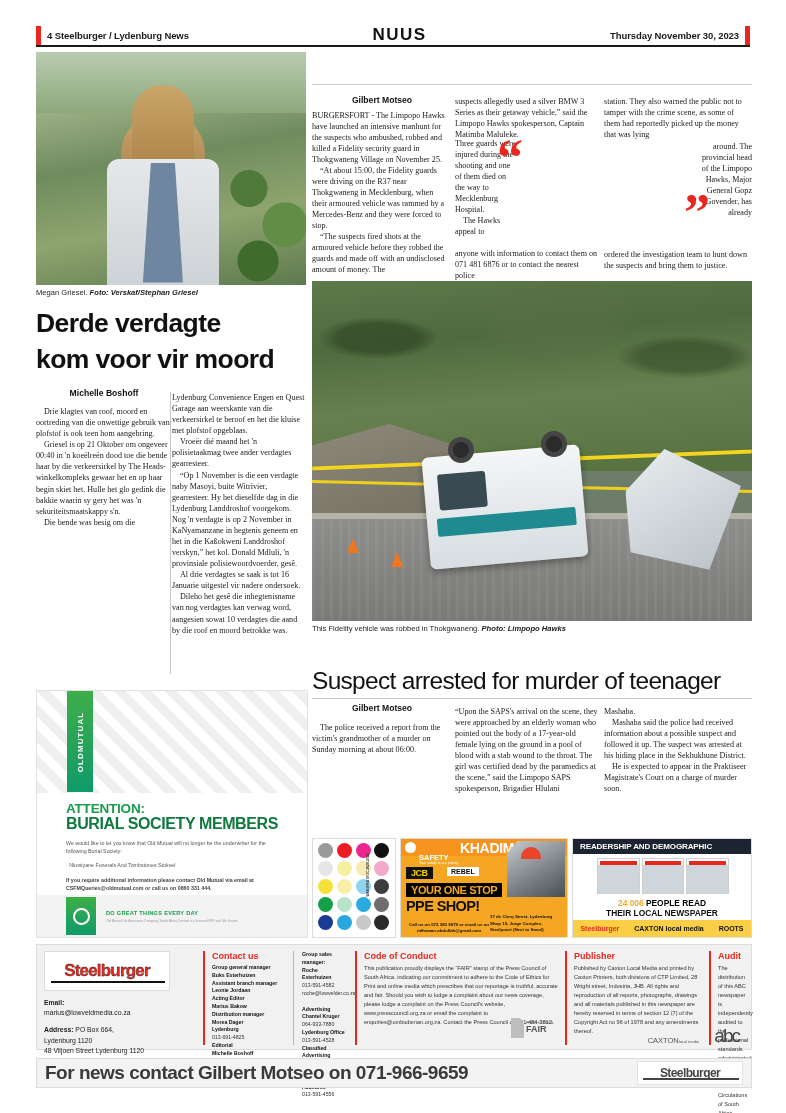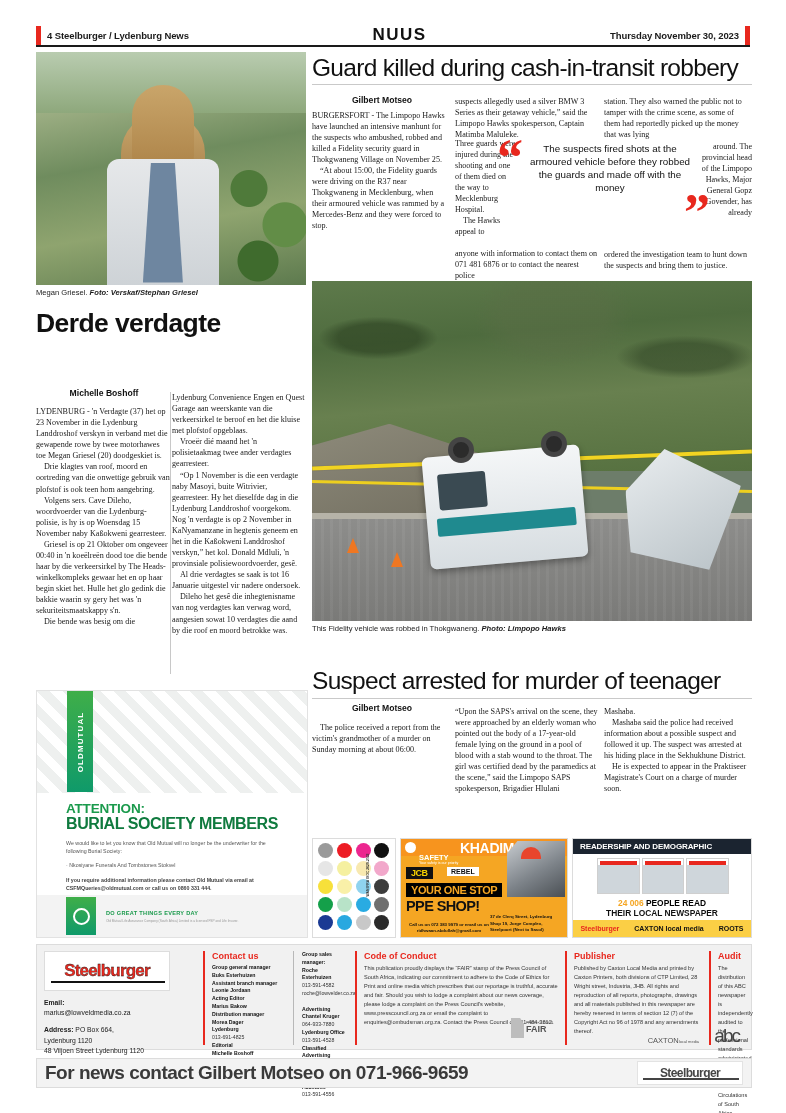--- a/index.html
+++ b/index.html
@@ -528,27 +528,26 @@
       <div class="pm-body"></div>
       <div class="pm-shirt"></div>
     </div>
   </div>
   <div class="caption-megan">
     <span>Megan Griesel. </span><i>Foto: Verskaf/Stephan Griesel</i>
   </div>
 
   <div class="afr-headline">
     <div>Derde verdagte</div>
+    <div>kom voor vir moord</div>
   </div>
   <div class="afr-byline">Michelle Boshoff</div>
 
   <div class="afr-col afr-c1">
-    <p class="noind">LYDENBURG - 'n Verdagte (37) het op 23 November in die Lydenburg Landdroshof verskyn in verband met die gewapende rowe by twee motorhawes toe Megan Griesel (20) doodgeskiet is.</p>
     <p>Drie klagtes van roof, moord en oortreding van die onwettige gebruik van plofstof is ook teen hom aangebring.</p>
-    <p>Volgens sers. Cave Dileho, woordvoerder van die Lydenburg-polisie, is hy is op Woensdag 15 November naby Kaßokweni gearresteer.</p>
     <p>Griesel is op 21 Oktober om ongeveer 00:40 in 'n koeëlreën dood toe die bende haar by die verkeersirkel by The Heads-winkelkompleks gewaar het en op haar begin skiet het. Hulle het glo gedink die bakkie waarin sy gery het was 'n sekuriteitsmaatskappy s'n.</p>
     <p>Die bende was besig om die</p>
   </div>
   <div class="col-div-v" style="left:170px; top:392px; height:282px;"></div>
   <div class="afr-col afr-c2">
     <p class="noind">Lydenburg Convenience Engen en Quest Garage aan weerskante van die verkeersirkel te beroof en het die kluise met plofstof opgeblaas.</p>
     <p>Vroeër dié maand het 'n polisietaakmag twee ander verdagtes gearresteer.</p>
     <p>“Op 1 November is die een verdagte naby Masoyi, buite Witrivier, gearresteer. Hy het dieselfde dag in die Lydenburg Landdroshof voorgekom. Nog 'n verdagte is op 2 November in KaNyamanzane in hegtenis geneem en het in die Kaßokweni Landdroshof verskyn,” het kol. Donald Mdluli, 'n provinsiale polisiewoordvoerder, gesê.</p>
     <p>Al drie verdagtes se saak is tot 16 Januarie uitgestel vir nadere ondersoek.</p>
     <p>Dileho het gesê die inhegtenisname van nog verdagtes kan verwag word, aangesien sowat 10 verdagtes die aand by die roof en moord betrokke was.</p>
@@ -572,27 +571,27 @@
       <div class="om-logo">
           <div class="ring"></div>
         </div>
       <div class="om-foot-txt">
         <div class="om-tag">DO GREAT THINGS EVERY DAY</div>
         <div class="om-fine">Old Mutual Life Assurance Company (South Africa) Limited is a licensed FSP and Life Insurer.</div>
       </div>
     </div>
   </div>
 
-  <h1 class="s1-head">Guard killed during cash-in-transit robbery</h1>
   <div class="s1-rule"></div>
   <div class="s1-byline">Gilbert Motseo</div>
 
   <div class="news-col s1-c1">
     <p class="noind">BURGERSFORT - The Limpopo Hawks have launched an intensive manhunt for the suspects who ambushed, robbed and killed a Fidelity security guard in Thokgwaneng Village on November 25.</p>
     <p>“At about 15:00, the Fidelity guards were driving on the R37 near Thokgwaneng in Mecklenburg, when their armoured vehicle was rammed by a Mercedes-Benz and they were forced to stop.</p>
+    <p>“The suspects fired shots at the armoured vehicle before they robbed the guards and made off with an undisclosed amount of money. The</p>
   </div>
 
   <div class="news-col s1-c2">
     <p class="noind">suspects allegedly used a silver BMW 3 Series as their getaway vehicle,” said the Limpopo Hawks spokesperson, Captain Matimba Maluleke.</p>
   </div>
   <div class="news-col" style="left:455px; top:138px; width:62px;">
     <p class="noind">Three guards were injured during the shooting and one of them died on the way to Mecklenburg Hospital.</p>
     <p>The Hawks appeal to</p>
   </div>
   <div class="news-col" style="left:455px; top:248px; width:144px;">
@@ -603,21 +602,20 @@
     <p class="noind">station. They also warned the public not to tamper with the crime scene, as some of them had reportedly picked up the money that was lying</p>
   </div>
   <div class="news-col" style="left:697px; top:141px; width:55px; text-align:right;">
     <p class="noind">around. The provincial head of the Limpopo Hawks, Major General Gopz Govender, has already</p>
   </div>
   <div class="news-col" style="left:604px; top:249px; width:148px;">
     <p class="noind">ordered the investigation team to hunt down the suspects and bring them to justice.</p>
   </div>
 
   <div class="q-open">“</div>
-  <div class="pullquote">The suspects fired shots at the armoured vehicle before they robbed the guards and made off with the money</div>
   <div class="q-close">”</div>
 
   <div class="photo-crash">
     <div class="pc-hill"></div>
     <div class="pc-rock"></div>
     <div class="pc-road"></div>
     <div class="pc-kerb"></div>
     <div class="pc-tape"></div>
     <div class="pc-tape2"></div>
     <div class="pc-debris"></div>

